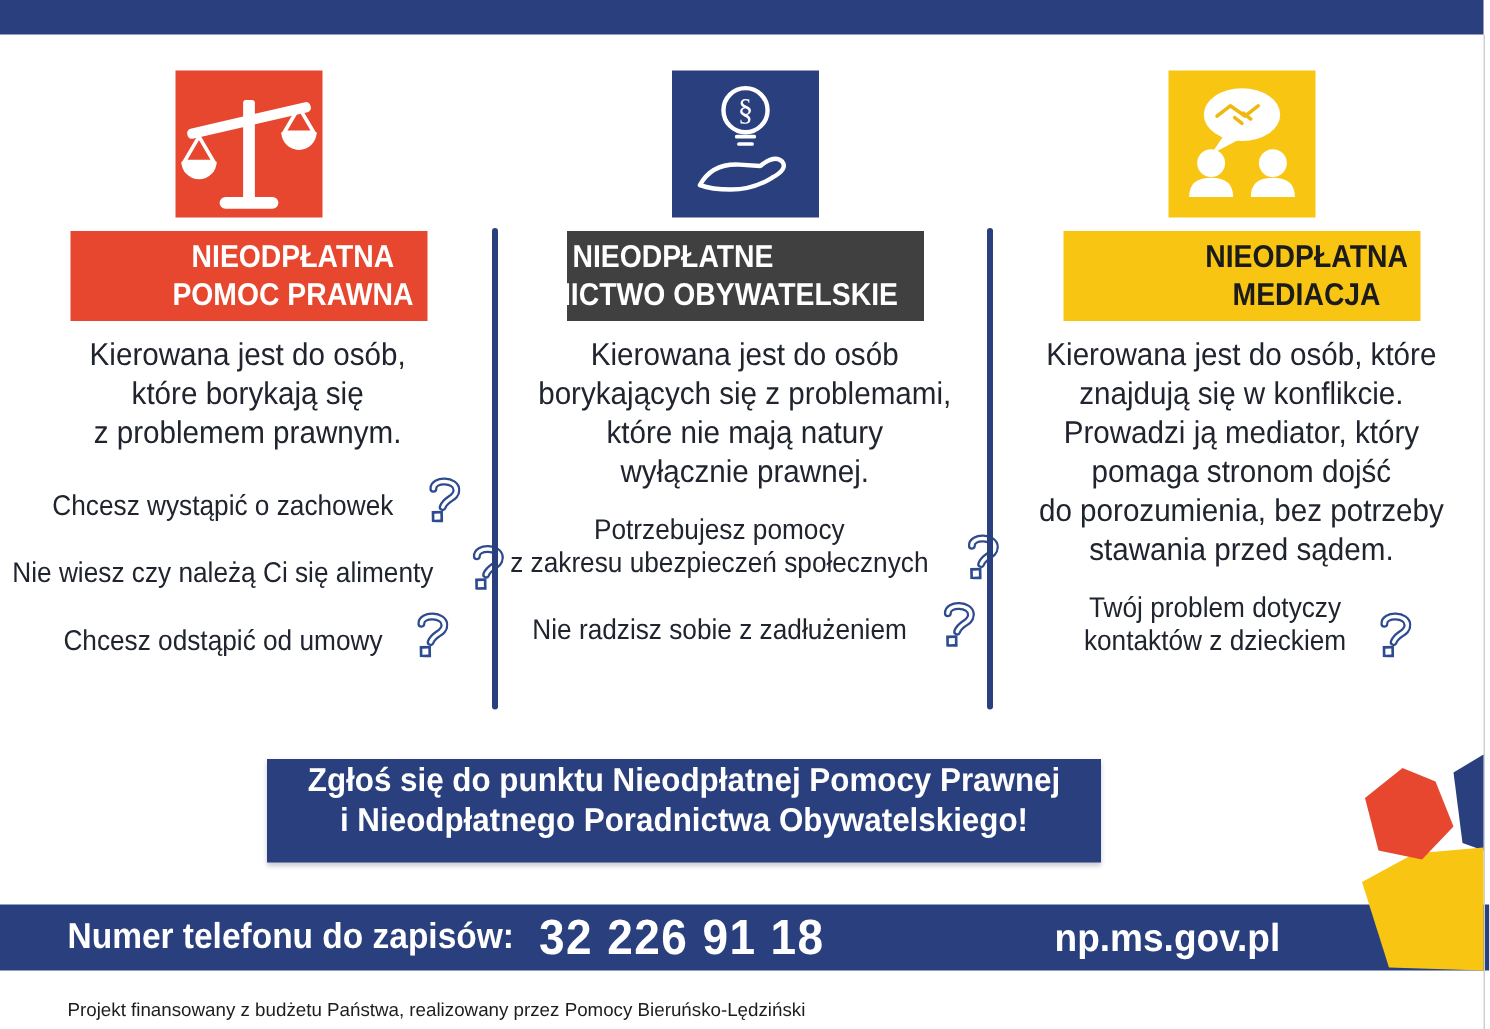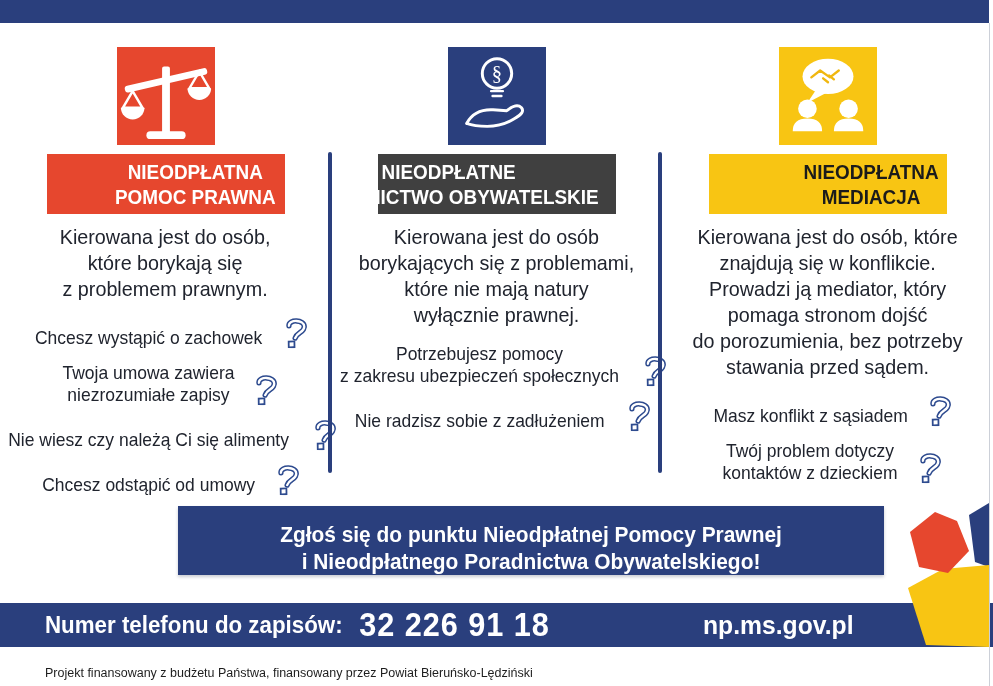--- a/index.html
+++ b/index.html
@@ -28,22 +28,22 @@
   .intro span{display:block;white-space:nowrap;}
 
   .q{margin-top:13px;display:flex;align-items:flex-end;gap:11px;}
   .q-text{text-align:center;font-size:19px;line-height:22px;color:#20242e;transform:scaleX(.92);}
   .q-text span{display:block;white-space:nowrap;}
   .qmark{width:23px;height:32px;flex:none;transform:rotate(9deg);}
 
   .divider{position:absolute;top:152px;width:4px;height:321px;background:#2a3f7d;border-radius:2px;}
   .div0{left:328px;} .div1{left:658px;}
 
-  .cta{position:absolute;left:178px;top:506px;width:706px;height:69px;background:#2a3f7d;
-       color:#fff;display:flex;flex-direction:column;justify-content:flex-end;text-align:center;
+  .cta{position:absolute;left:178px;top:506px;width:556px;height:69px;background:#2a3f7d;
+       color:#fff;display:flex;flex-direction:column;justify-content:flex-start;text-align:center;
        box-shadow:0 2px 3px rgba(40,50,80,.25);}
   .cta-in{font-weight:bold;font-size:22px;line-height:27px;transform:scaleX(.95);}
   .cta-in span{display:block;}
 
   .footer{position:absolute;left:0;top:603px;width:993px;height:44px;background:#2a3f7d;
           color:#fff;display:flex;align-items:center;}
   .f-left{display:flex;align-items:center;margin-left:45px;transform:scaleX(.93);transform-origin:left center;}
   .f-label{font-size:24px;font-weight:bold;}
   .f-number{margin-left:18px;font-size:33px;font-weight:bold;letter-spacing:1px;}
   .f-site{position:absolute;left:703px;font-size:26px;font-weight:bold;transform:scaleX(.95);transform-origin:left center;}
@@ -100,29 +100,20 @@
     <div class="q">
       <div class="q-text">
           <span>Chcesz wystąpić o zachowek</span>
         </div>
       <svg class="qmark">
           <use href="#qm"></use>
         </svg>
     </div>
     <div class="q">
       <div class="q-text">
-        <span>Twoja umowa zawiera</span>
-        <span>niezrozumiałe zapisy</span>
-      </div>
-      <svg class="qmark">
-          <use href="#qm"></use>
-        </svg>
-    </div>
-    <div class="q">
-      <div class="q-text">
           <span>Nie wiesz czy należą Ci się alimenty</span>
         </div>
       <svg class="qmark">
           <use href="#qm"></use>
         </svg>
     </div>
     <div class="q">
       <div class="q-text">
           <span>Chcesz odstąpić od umowy</span>
         </div>
@@ -193,28 +184,20 @@
     <p class="intro">
       <span>Kierowana jest do osób, które</span>
       <span>znajdują się w konflikcie.</span>
       <span>Prowadzi ją mediator, który</span>
       <span>pomaga stronom dojść</span>
       <span>do porozumienia, bez potrzeby</span>
       <span>stawania przed sądem.</span>
     </p>
     <div class="q">
       <div class="q-text">
-          <span>Masz konflikt z sąsiadem</span>
-        </div>
-      <svg class="qmark">
-          <use href="#qm"></use>
-        </svg>
-    </div>
-    <div class="q">
-      <div class="q-text">
         <span>Twój problem dotyczy</span>
         <span>kontaktów z dzieckiem</span>
       </div>
       <svg class="qmark">
           <use href="#qm"></use>
         </svg>
     </div>
   </section>
 
   <div class="divider div0"></div>
@@ -228,21 +211,21 @@
   </div>
 
   <div class="footer">
     <div class="f-left">
       <span class="f-label">Numer telefonu do zapisów:</span>
       <span class="f-number">32 226 91 18</span>
     </div>
     <span class="f-site">np.ms.gov.pl</span>
   </div>
 
-  <div class="note">Projekt finansowany z budżetu Państwa, finansowany przez Powiat Bieruńsko-Lędziński</div>
+  <div class="note">Projekt finansowany z budżetu Państwa, realizowany przez Pomocy Bieruńsko-Lędziński</div>
 
   <svg class="deco" viewBox="0 0 100 170">
     <polygon points="76,25 96,13 96,77 82,72" fill="#2a3f7d"></polygon>
     <polygon points="15,98 50,79 96,75 96,157 33,155" fill="#f8c513"></polygon>
     <polygon points="42,22 64,31 76,61 55,83 26,77 17,42" fill="#e6472e"></polygon>
   </svg>
 
   <div class="edge-line"></div>
 </div>
 

